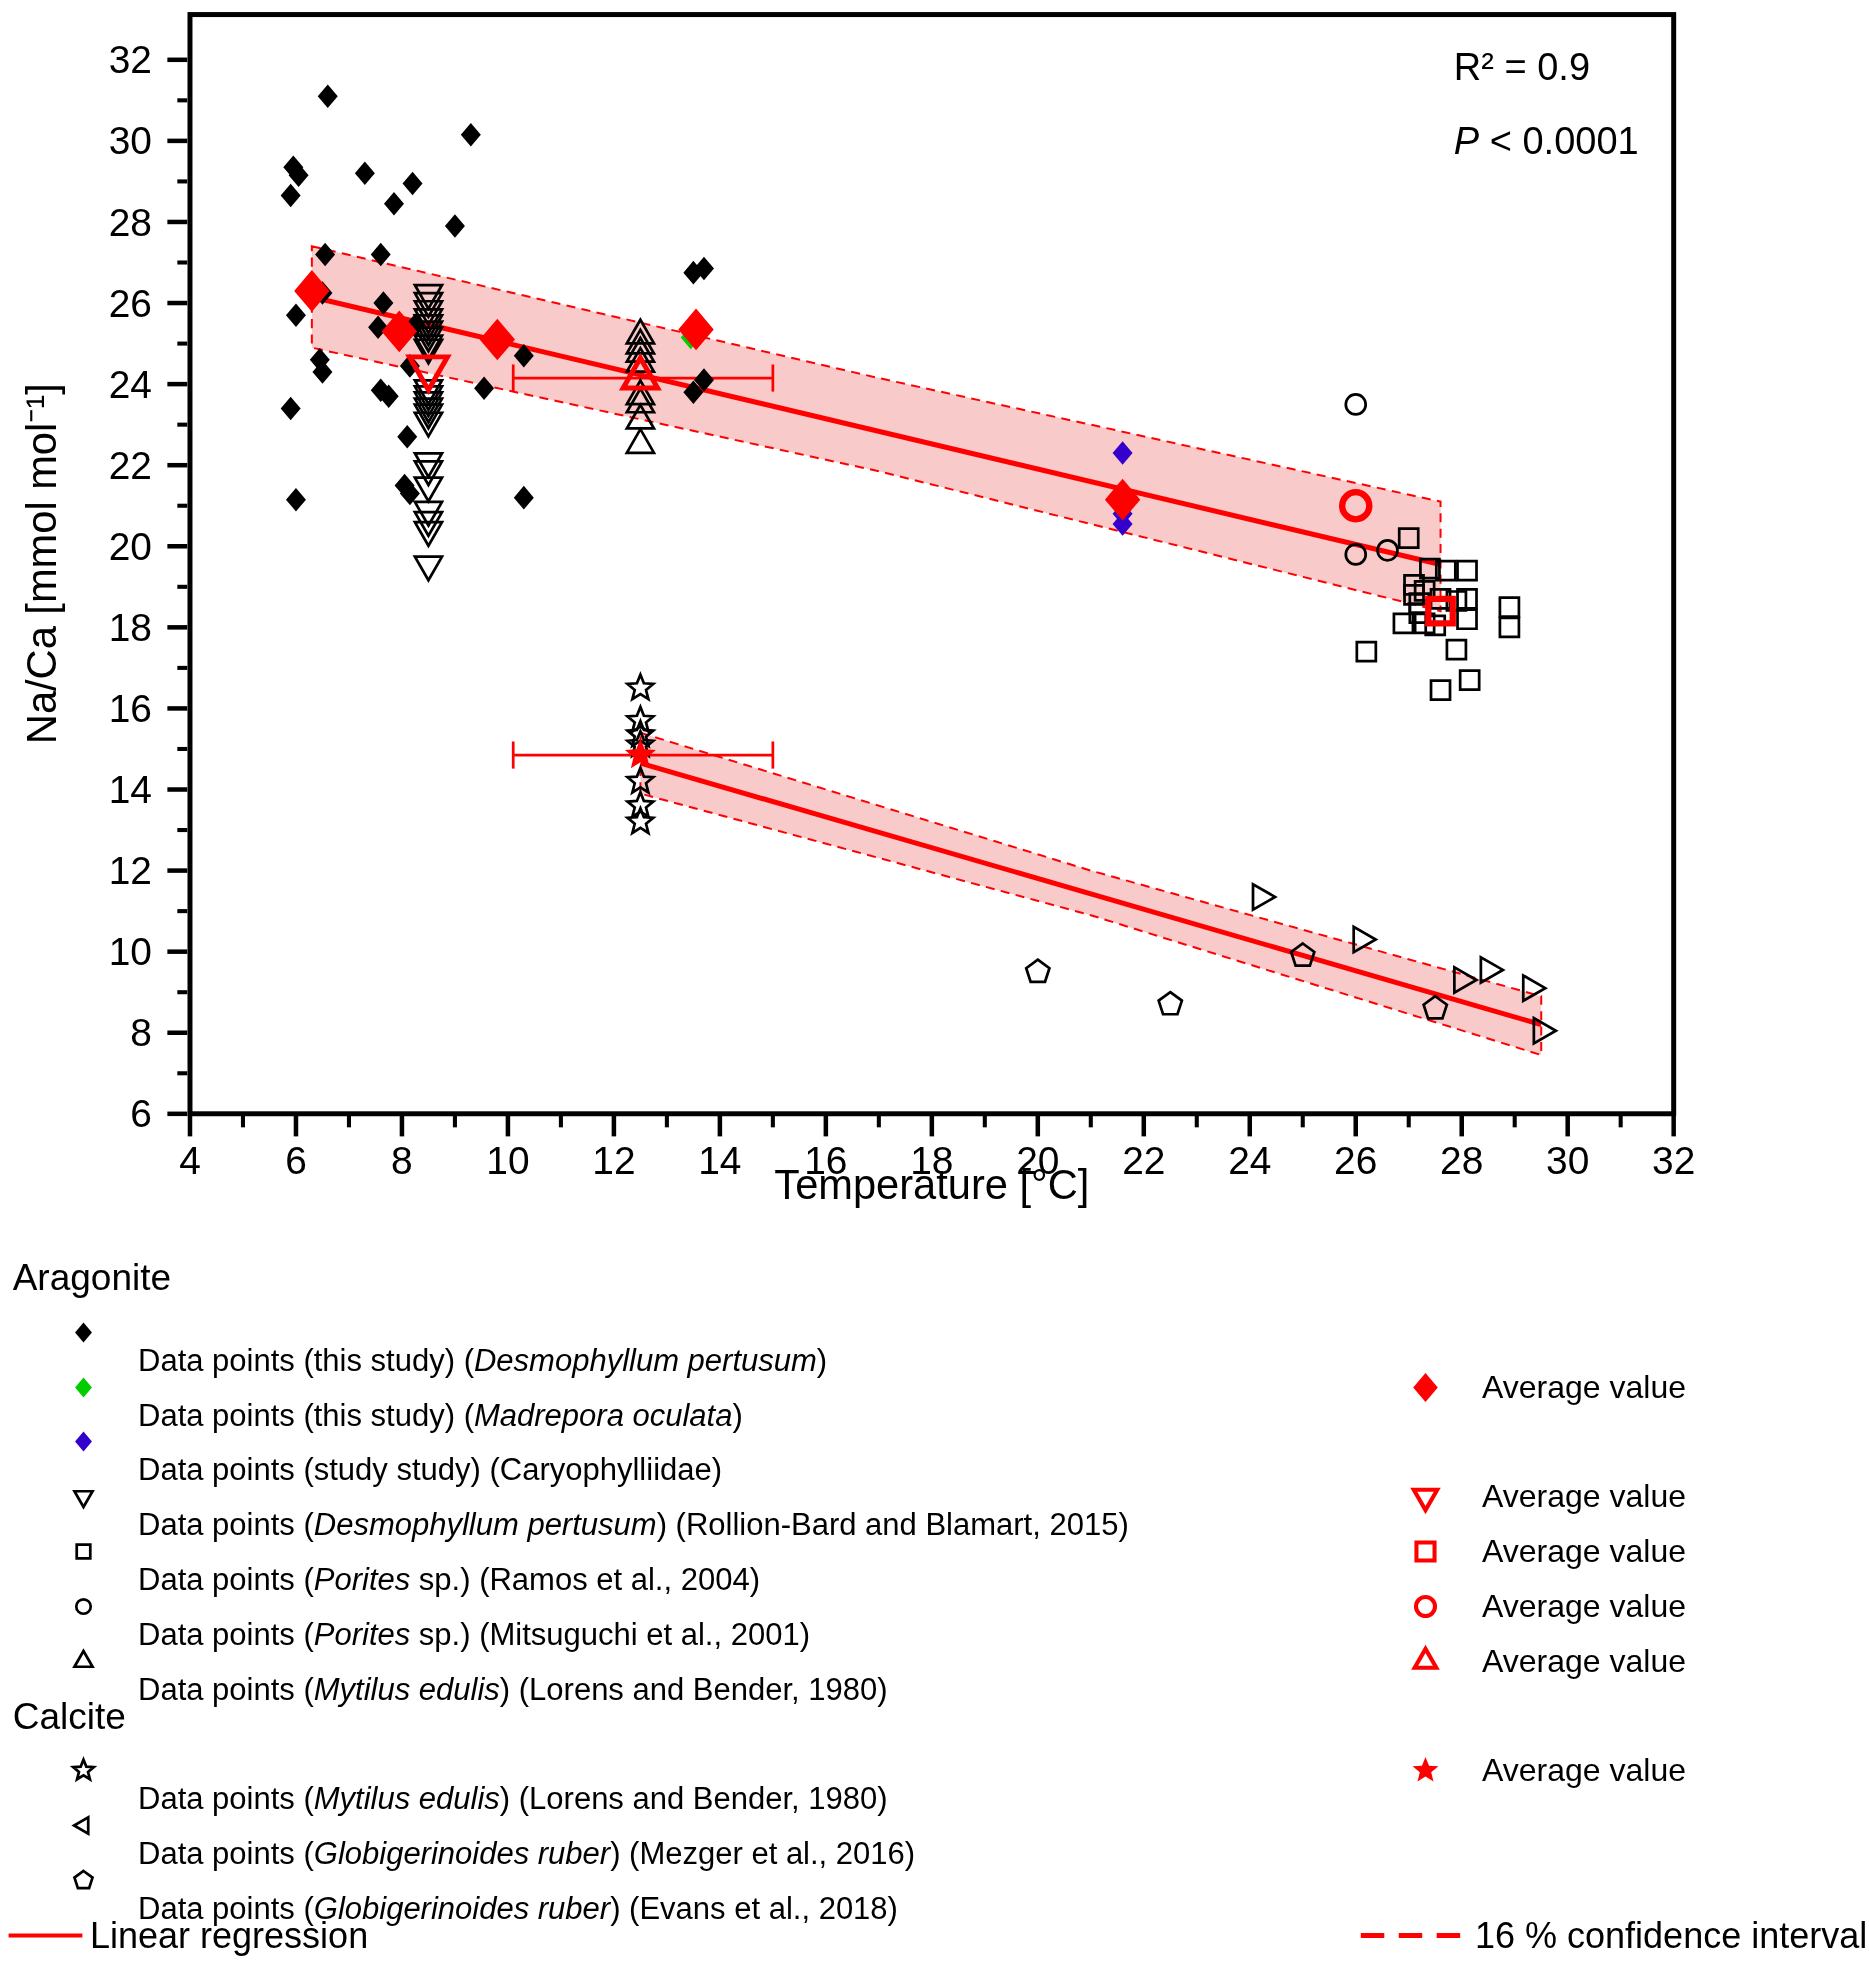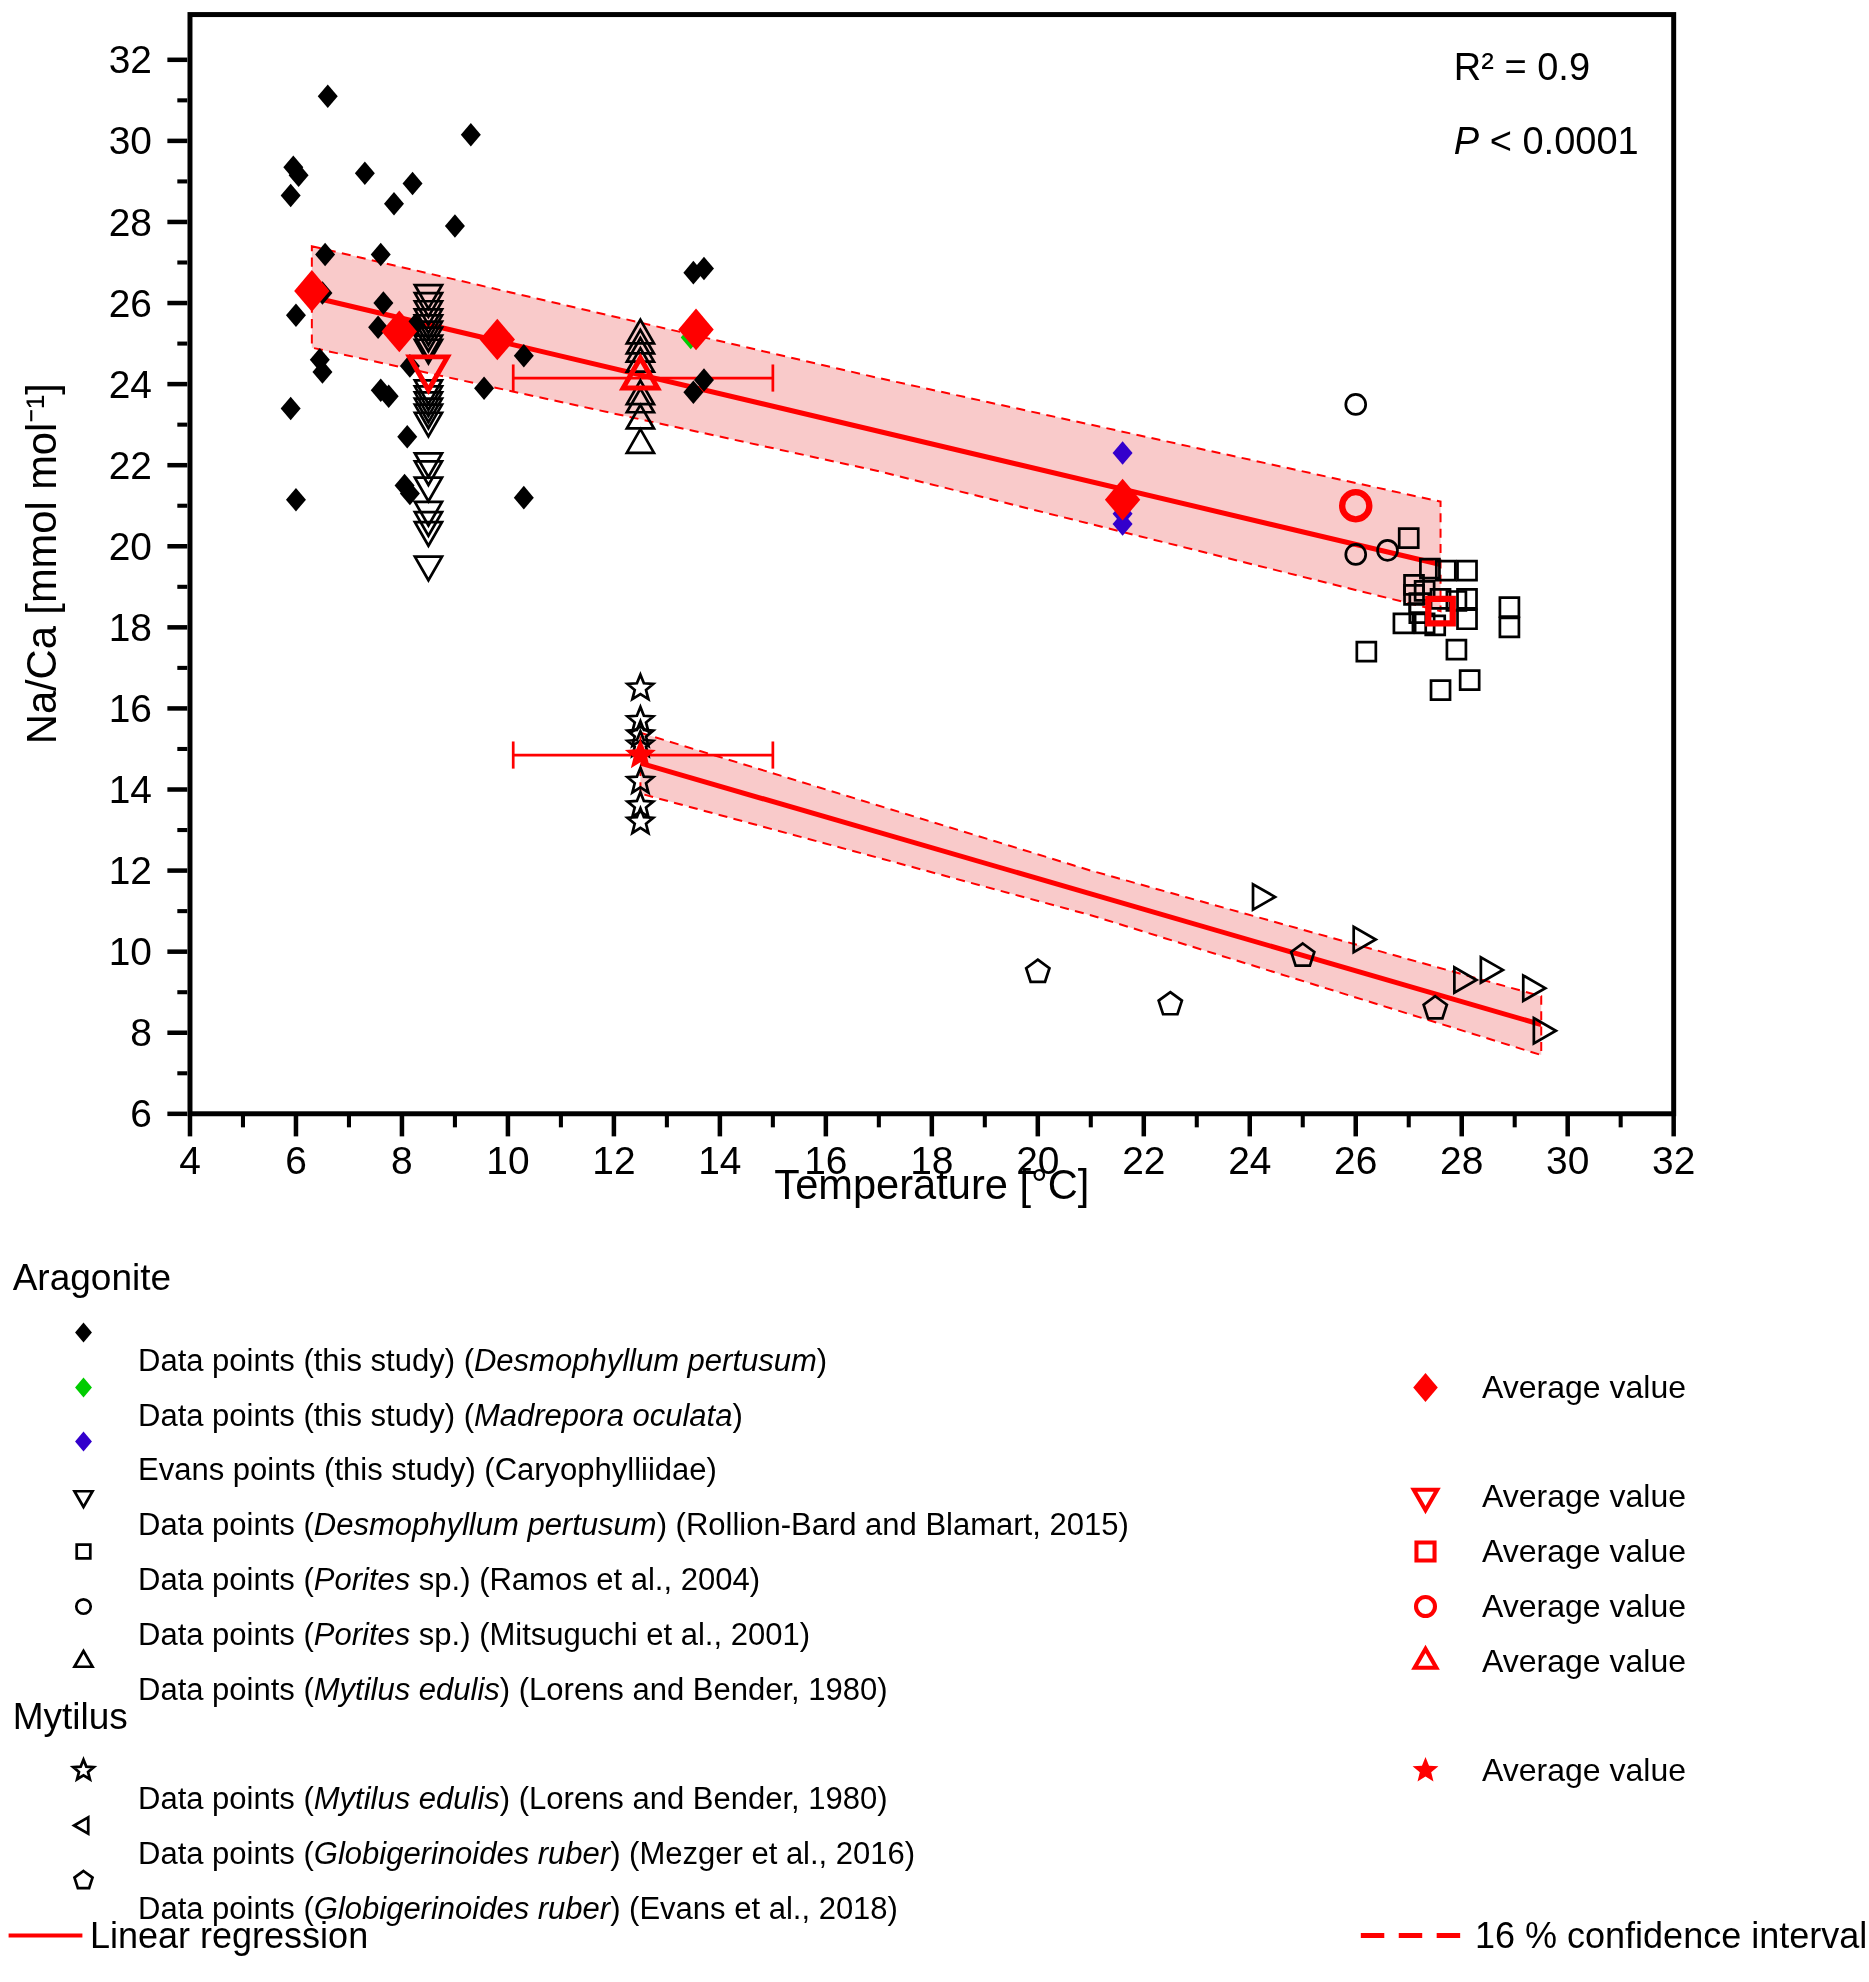--- a/index.html
+++ b/index.html
@@ -271,21 +271,21 @@
         <span class="ltext">Data points (this study) (<i>Madrepora oculata</i>)</span>
         <span class="lavgmark"><svg width="51" height="47" viewBox="0 0 56 52">
             <path d="M 28 10 L 41.6 26 L 28 42 L 14.4 26 Z" fill="#FF0000" stroke="none" stroke-width="0"></path>
           </svg></span>
         <span class="lavgtext">Average value</span>
       </div>
       <div class="lrow" style="top:164px">
         <span class="lmark"><svg width="51" height="47" viewBox="0 0 56 52">
             <path d="M 28 15 L 37.35 26 L 28 37 L 18.65 26 Z" fill="#3300CC" stroke="none" stroke-width="0"></path>
           </svg></span>
-        <span class="ltext">Evans points (this study) (Caryophylliidae)</span>
+        <span class="ltext">Data points (study study) (Caryophylliidae)</span>
       </div>
       <div class="lrow" style="top:219px">
         <span class="lmark"><svg width="51" height="47" viewBox="0 0 56 52">
             <path d="M 18 20.2 L 38 20.2 L 28 37.6 Z" fill="none" stroke="#000000" stroke-width="3"></path>
           </svg></span>
         <span class="ltext">Data points (<i>Desmophyllum pertusum</i>) (Rollion-Bard and Blamart, 2015)</span>
         <span class="lavgmark"><svg width="51" height="47" viewBox="0 0 56 52">
             <path d="M 15 18.46 L 41 18.46 L 28 41.08 Z" fill="none" stroke="#FF0000" stroke-width="4.5"></path>
           </svg></span>
         <span class="lavgtext">Average value</span>
@@ -314,21 +314,21 @@
         <span class="lmark"><svg width="51" height="47" viewBox="0 0 56 52">
             <path d="M 18 31.8 L 38 31.8 L 28 14.4 Z" fill="none" stroke="#000000" stroke-width="3"></path>
           </svg></span>
         <span class="ltext">Data points (<i>Mytilus edulis</i>) (Lorens and Bender, 1980)</span>
         <span class="lavgmark"><svg width="51" height="47" viewBox="0 0 56 52">
             <path d="M 16 32.96 L 40 32.96 L 28 12.080000000000002 Z" fill="none" stroke="#FF0000" stroke-width="4.5"></path>
           </svg></span>
         <span class="lavgtext">Average value</span>
       </div>
       <div class="lrow" style="top:439px">
-        <span class="lheader">Mytilus</span>
+        <span class="lheader">Calcite</span>
       </div>
       <div class="lrow" style="top:493px">
         <span class="lmark"><svg width="51" height="47" viewBox="0 0 56 52">
             <path d="M 28.0 14.0 L 31.1 21.7 L 39.4 22.3 L 33.0 27.6 L 35.1 35.7 L 28.0 31.3 L 20.9 35.7 L 23.0 27.6 L 16.6 22.3 L 24.9 21.7 Z" fill="none" stroke="#000000" stroke-width="3"></path>
           </svg></span>
         <span class="ltext">Data points (<i>Mytilus edulis</i>) (Lorens and Bender, 1980)</span>
         <span class="lavgmark"><svg width="51" height="47" viewBox="0 0 56 52">
             <path d="M 28.0 11.0 L 31.9 20.7 L 42.3 21.4 L 34.3 28.0 L 36.8 38.1 L 28.0 32.6 L 19.2 38.1 L 21.7 28.0 L 13.7 21.4 L 24.1 20.7 Z" fill="#FF0000" stroke="none" stroke-width="0"></path>
           </svg></span>
         <span class="lavgtext">Average value</span>

